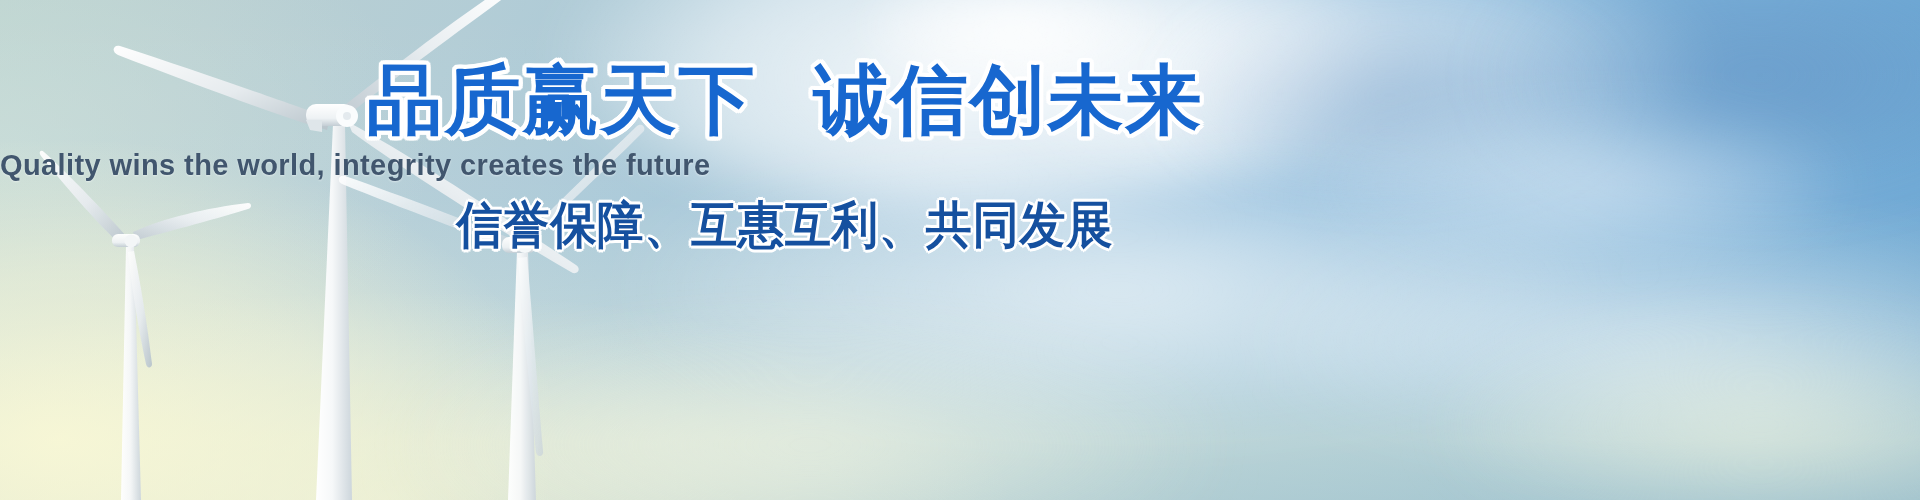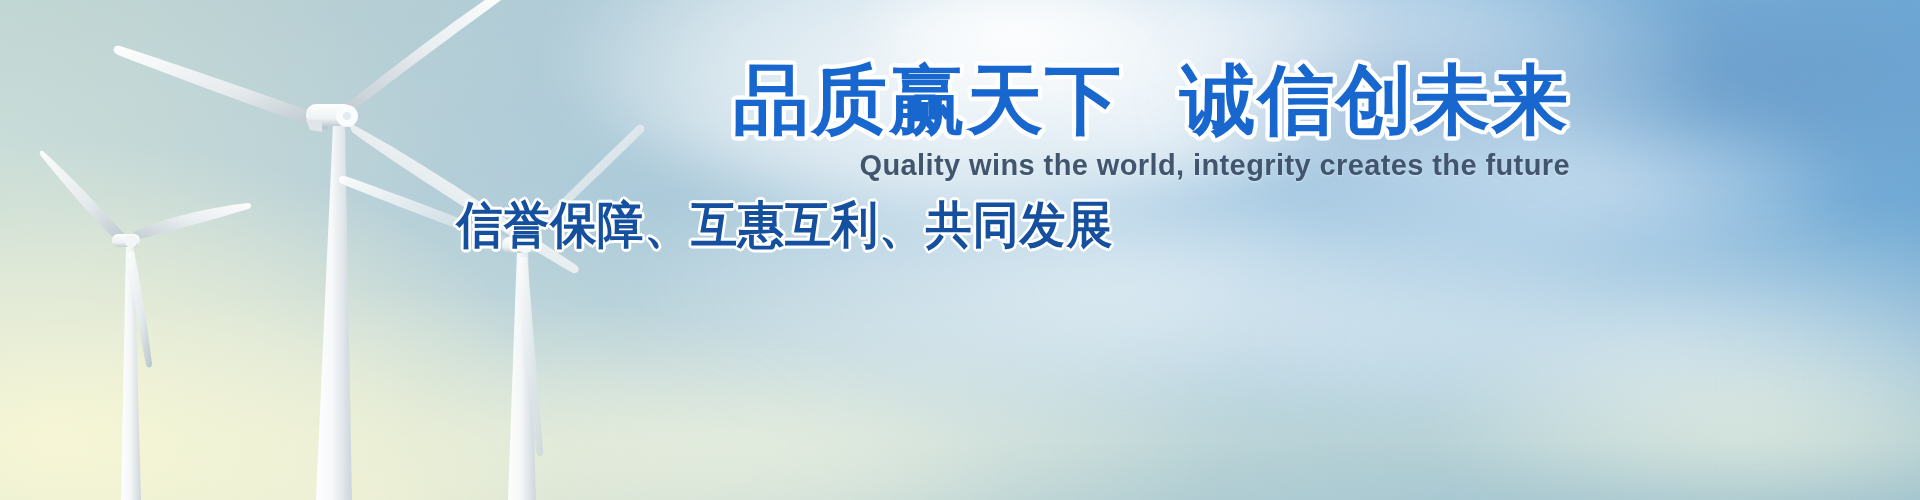--- a/index.html
+++ b/index.html
@@ -71,41 +71,41 @@
   .turbines{position:absolute;inset:0;}
   .turbines svg{position:absolute;left:0;top:0;overflow:visible;}
 
   
   .text-layer{
     position:absolute;left:0;top:0;width:1920px;height:500px;
     pointer-events:none;
   }
   .headline{
     position:absolute;left:0;top:62px;width:1570px;
-    text-align:right;
+    text-align:center;
     font-size:76px;
     font-weight:bold;
     letter-spacing:2px;
     color:#1767cf;
     font-family:"DejaVu Sans","Liberation Sans",sans-serif;
     line-height:1;
     white-space:pre;
     text-shadow:
       -3px -3px 0 #ffffff,  3px -3px 0 #ffffff,
       -3px  3px 0 #ffffff,  3px  3px 0 #ffffff,
       -4px  0   0 #ffffff,  4px  0   0 #ffffff,
        0   -4px 0 #ffffff,  0    4px 0 #ffffff,
       -2px -4px 0 #ffffff,  2px -4px 0 #ffffff,
       -4px -2px 0 #ffffff,  4px -2px 0 #ffffff,
       -4px  2px 0 #ffffff,  4px  2px 0 #ffffff,
       -2px  4px 0 #ffffff,  2px  4px 0 #ffffff;
   }
   .subtitle{
     position:absolute;left:0;top:148px;width:1570px;
-    text-align:right;
+    text-align:left;
     font-size:29px;
     font-weight:bold;
     letter-spacing:0.4px;
     color:#41566e;
     font-family:"Liberation Sans","DejaVu Sans",sans-serif;
     line-height:1.2;
     text-shadow:0 1px 2px rgba(255,255,255,0.45);
   }
   .tagline{
     position:absolute;left:0;top:200px;width:1570px;

